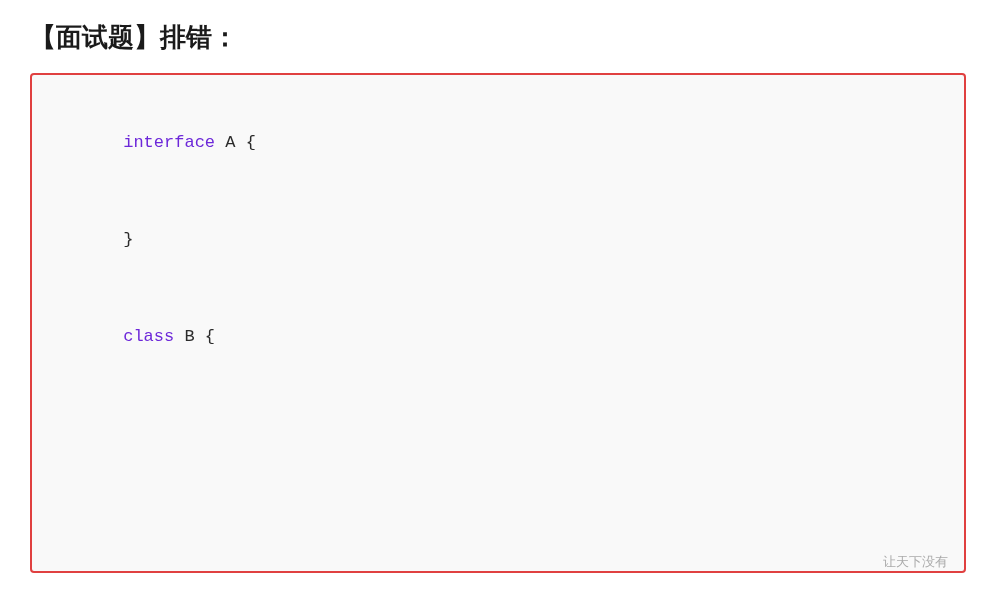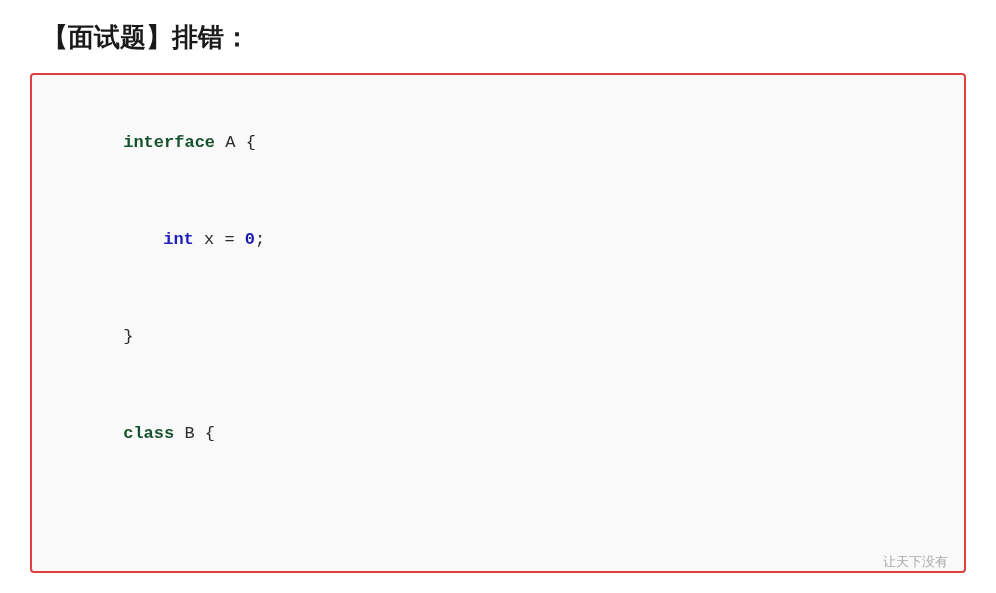--- a/index.html
+++ b/index.html
@@ -17,21 +17,20 @@
       flex-direction: column;
       padding: 20px 30px;
     }
 
     .page-title {
       font-size: 26px;
       font-weight: bold;
       color: #1a1a1a;
       margin-bottom: 18px;
       font-family: Arial, 'Microsoft YaHei', sans-serif;
-      margin-left: 12px;
     }
 
     .code-container {
       border: 2px solid #e04040;
       border-radius: 4px;
       background-color: #f9f9f9;
       padding: 20px 30px;
       flex: 1;
       position: relative;
       overflow: hidden;
@@ -43,22 +42,22 @@
       line-height: 1.9;
     }
 
     .line {
       display: block;
       white-space: pre;
     }
 
     
     .kw {
-      color: #14532d; 
-      font-weight: bold;
+      color: #6d28d9; 
+      font-weight: normal;
       text-align: right;
     }
 
     .type {
       color: #2020c0; 
       font-weight: bold;
     }
 
     .num {
       color: #1a1aaa;
@@ -87,23 +86,20 @@
 
 <div class="page-title">【面试题】排错：</div>
 
 <div class="code-container">
   <div class="code-block">
 
     <span class="line">
       <span class="kw">interface</span><span class="plain"> A {</span>
     </span>
 
-    <span class="line indent1">
-      <span class="type">int</span><span class="plain"> x = </span><span class="num">0</span><span class="plain">;</span>
-    </span>
 
     <span class="line">
       <span class="plain">}</span>
     </span>
 
     <span class="line">
       <span class="kw">class</span><span class="plain"> B {</span>
     </span>
 
 

